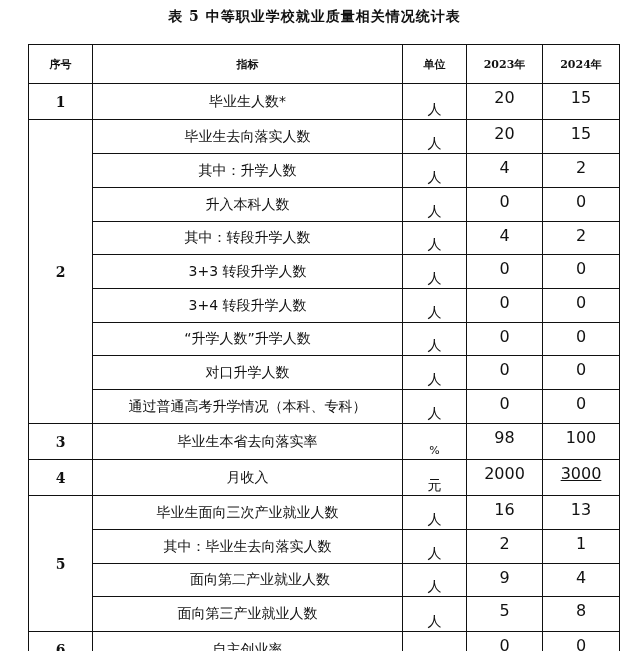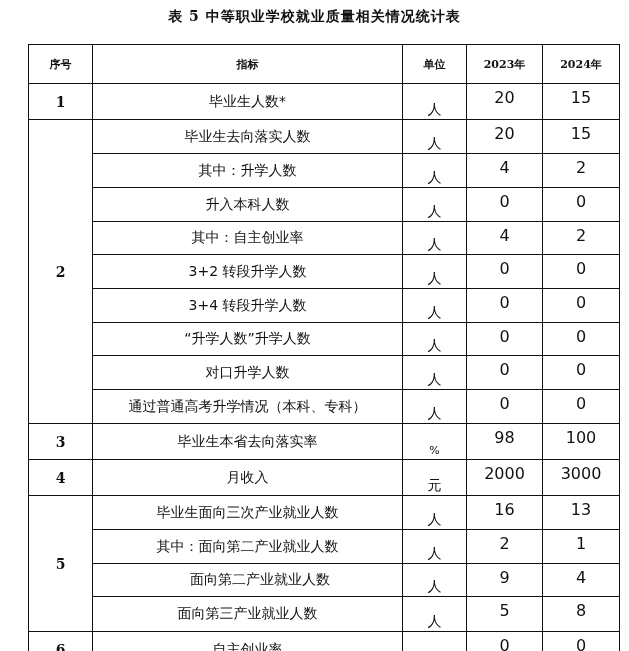--- a/index.html
+++ b/index.html
@@ -76,27 +76,27 @@
         <td class="num" style="height: 29px;">4</td>
         <td class="num" style="height: 29px;">2</td>
       </tr>
       <tr>
         <td class="ind" style="height: 29px;">升入本科人数</td>
         <td class="unit" style="height: 29px;">人</td>
         <td class="num" style="height: 29px;">0</td>
         <td class="num" style="height: 29px;">0</td>
       </tr>
       <tr>
-        <td class="ind" style="height: 28px;">其中：自主创业率</td>
+        <td class="ind" style="height: 28px;">其中：转段升学人数</td>
         <td class="unit" style="height: 28px;">人</td>
         <td class="num" style="height: 28px;">4</td>
         <td class="num" style="height: 28px;">2</td>
       </tr>
       <tr>
-        <td class="ind" style="height: 29px;">3+2 转段升学人数</td>
+        <td class="ind" style="height: 29px;">3+3 转段升学人数</td>
         <td class="unit" style="height: 29px;">人</td>
         <td class="num" style="height: 29px;">0</td>
         <td class="num" style="height: 29px;">0</td>
       </tr>
       <tr>
         <td class="ind" style="height: 29px;">3+4 转段升学人数</td>
         <td class="unit" style="height: 29px;">人</td>
         <td class="num" style="height: 29px;">0</td>
         <td class="num" style="height: 29px;">0</td>
       </tr>
@@ -123,31 +123,31 @@
         <td class="ind" style="height: 31px;">毕业生本省去向落实率</td>
         <td class="unit pct" style="height: 31px;">%</td>
         <td class="num" style="height: 31px;">98</td>
         <td class="num" style="height: 31px;">100</td>
       </tr>
       <tr>
         <td class="seq" rowspan="1">4</td>
         <td class="ind" style="height: 31px;">月收入</td>
         <td class="unit" style="height: 31px;">元</td>
         <td class="num" style="height: 31px;">2000</td>
-        <td class="num" style="height: 31px;">3000</td>
+        <td class="num" style="height: 31px; text-decoration: underline;">3000</td>
       </tr>
       <tr>
         <td class="seq" rowspan="4">5</td>
         <td class="ind" style="height: 29px;">毕业生面向三次产业就业人数</td>
         <td class="unit" style="height: 29px;">人</td>
         <td class="num" style="height: 29px;">16</td>
         <td class="num" style="height: 29px; margin-left: 48px;">13</td>
       </tr>
       <tr>
-        <td class="ind" style="height: 29px;">其中：面向第二产业就业人数</td>
+        <td class="ind" style="height: 29px;">其中：毕业生去向落实人数</td>
         <td class="unit" style="height: 29px;">人</td>
         <td class="num" style="height: 29px;">2</td>
         <td class="num" style="height: 29px;">1</td>
       </tr>
       <tr>
         <td class="ind" style="height: 28px; padding-left: 25px;">面向第二产业就业人数</td>
         <td class="unit" style="height: 28px;">人</td>
         <td class="num" style="height: 28px;">9</td>
         <td class="num" style="height: 28px;">4</td>
       </tr>

